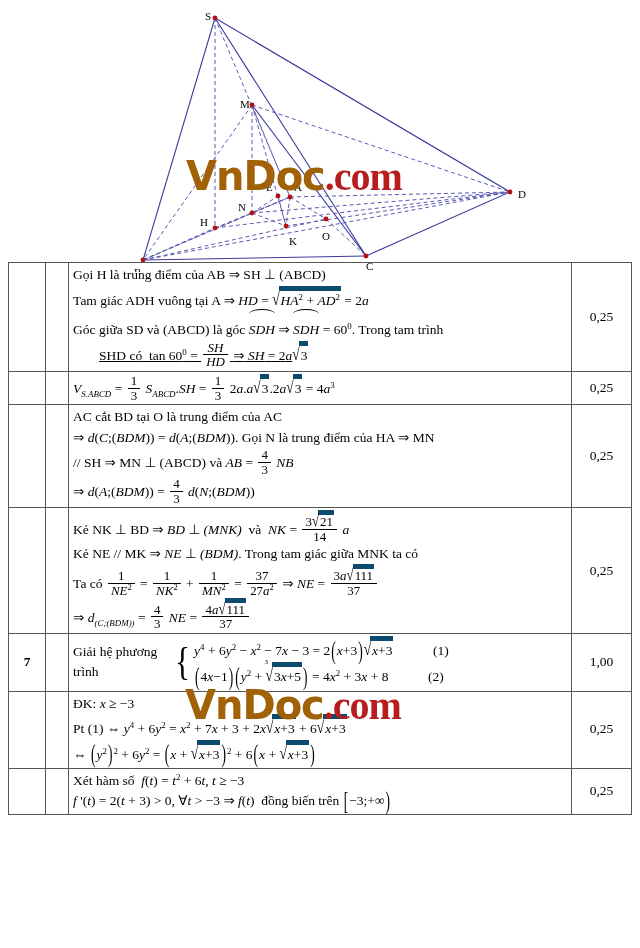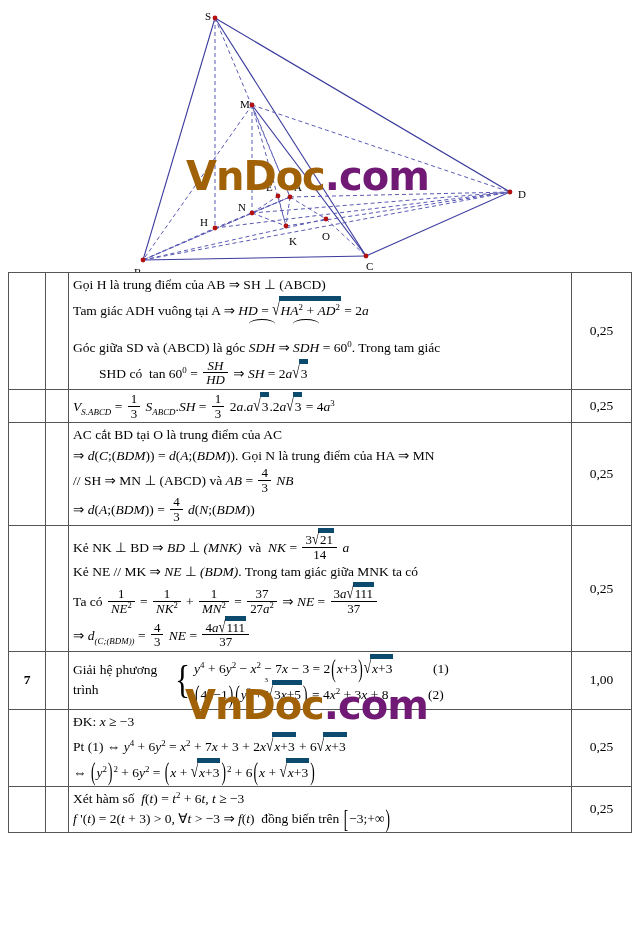--- a/index.html
+++ b/index.html
@@ -9,65 +9,65 @@
     color:#000;overflow:hidden;position:relative;
   }
   .page{position:relative;width:640px;height:948px;}
 
   
   .figure-wrap{position:relative;width:640px;height:272px;overflow:hidden;}
   .figure-wrap svg{position:absolute;left:0;top:0;}
   .wm{position:absolute;font-family:"DejaVu Sans", sans-serif;font-weight:bold;
       letter-spacing:-1px;white-space:nowrap;pointer-events:none;}
   .wm .a{color:#a16207;}
-  .wm .b{color:#701a75;}
+  .wm .b{color:#b91c1c;font-family:Liberation Serif, serif;}
   #wm-figure{left:186px;top:153px;font-size:40px;}
   #wm-table{left:185px;top:682px;font-size:40px;}
 
   
   table.grid{
-    position:absolute;left:8px;top:272px;
+    position:absolute;left:8px;top:262px;
     border-collapse:collapse;width:624px;
     table-layout:fixed;
   }
   table.grid td{
     border:1px solid #555;
     vertical-align:middle;
     padding:2px 4px;
     font-size:13.5px;
     line-height:1.52;
   }
   col.c1{width:37px;}
   col.c2{width:23px;}
   col.c3{width:502px;}
   col.c4{width:60px;}
   td.num{text-align:center;font-weight:bold;font-size:14px;}
   td.score{text-align:center;font-size:13.5px;border-radius:15px;}
   td.score.bold{font-weight:normal;}
   td.body{padding-left:8px;}
   .ln{white-space:nowrap;}
-  .ind{padding-left:26px;}
+  .ind{padding-left:26px;text-decoration:underline;}
   .mi{font-style:italic;}
   .op{font-style:normal;}
 
   
   .frac{display:inline-block;vertical-align:-0.52em;text-align:center;
         line-height:1.06;margin:0 2px;font-size:0.96em;}
   .frac .n{display:block;padding:0 3px;border-bottom:1px solid #000;}
   .frac .d{display:block;padding:0 3px;}
   sup{font-size:0.66em;vertical-align:super;line-height:0;}
   sub{font-size:0.66em;vertical-align:sub;line-height:0;}
   .sqrt{display:inline-block;white-space:nowrap;}
   .sqrt > .rad{display:inline-block;transform:scaleY(1.28) translateY(-1px);
        font-size:1em;margin-right:-1px;}
   .sqrt > .bar{display:inline-block;border-top:5px solid #0c4a6e;padding:0 1px 0 2px;
        margin-left:0;text-align:center;}
   .cbrt{position:relative;display:inline-block;}
   .cbrt .idx{position:absolute;left:-1px;top:-5px;font-size:0.52em;}
-  .ang{display:inline-block;position:relative;padding-top:17px;}
+  .ang{display:inline-block;position:relative;padding-top:9px;}
   .ang .arc{position:absolute;left:0;right:0;top:-2px;height:5px;
        border-top:1px solid #000;border-radius:60% 60% 0 0/100% 100% 0 0;}
   .big-paren{display:inline-block;transform:scaleY(1.8);font-size:1em;
        vertical-align:middle;margin:0 1px;}
   .sysbrace{display:inline-block;font-size:2.9em;vertical-align:middle;
        line-height:0.62;transform:scaleX(0.8);margin-right:2px;}
   .syswrap{display:inline-flex;align-items:center;vertical-align:middle;}
   .syscols{display:inline-block;}
   .sysrow{white-space:nowrap;padding:3px 0;}
   .tagno{display:inline-block;width:52px;text-align:right;}
@@ -167,21 +167,21 @@
           <span>Tam giác ADH vuông tại A</span>
           <span class="op"> ⇒ </span><span class="mi">HD</span> =
           <span class="sqrt"><span class="rad">√</span><span class="bar"><span class="mi">HA</span><sup>2</sup> + <span class="mi">AD</span><sup>2</sup></span></span>
           = 2<span class="mi">a</span>
         </div>
         <div class="ln">
           <span>Góc giữa SD và (ABCD) là góc</span>
           <span class="ang"><span class="arc"></span><span class="mi">SDH</span></span>
           <span class="op"> ⇒ </span>
           <span class="ang"><span class="arc"></span><span class="mi">SDH</span></span>
-          = 60<sup>0</sup><span>. Trong tam giác</span>
+          = 60<sup>0</sup><span>. Trong tam trình</span>
         </div>
         <div class="ln ind">
           <span>SHD có</span>
           &nbsp;tan 60<sup>0</sup> =
           <span class="frac"><span class="n"><span class="mi">SH</span></span><span class="d"><span class="mi">HD</span></span></span>
           <span class="op">⇒</span> <span class="mi">SH</span> = 2<span class="mi">a</span><span class="sqrt"><span class="rad">√</span><span class="bar">3</span></span>
         </div>
       </td>
       <td class="score">0,25</td>
     </tr>

